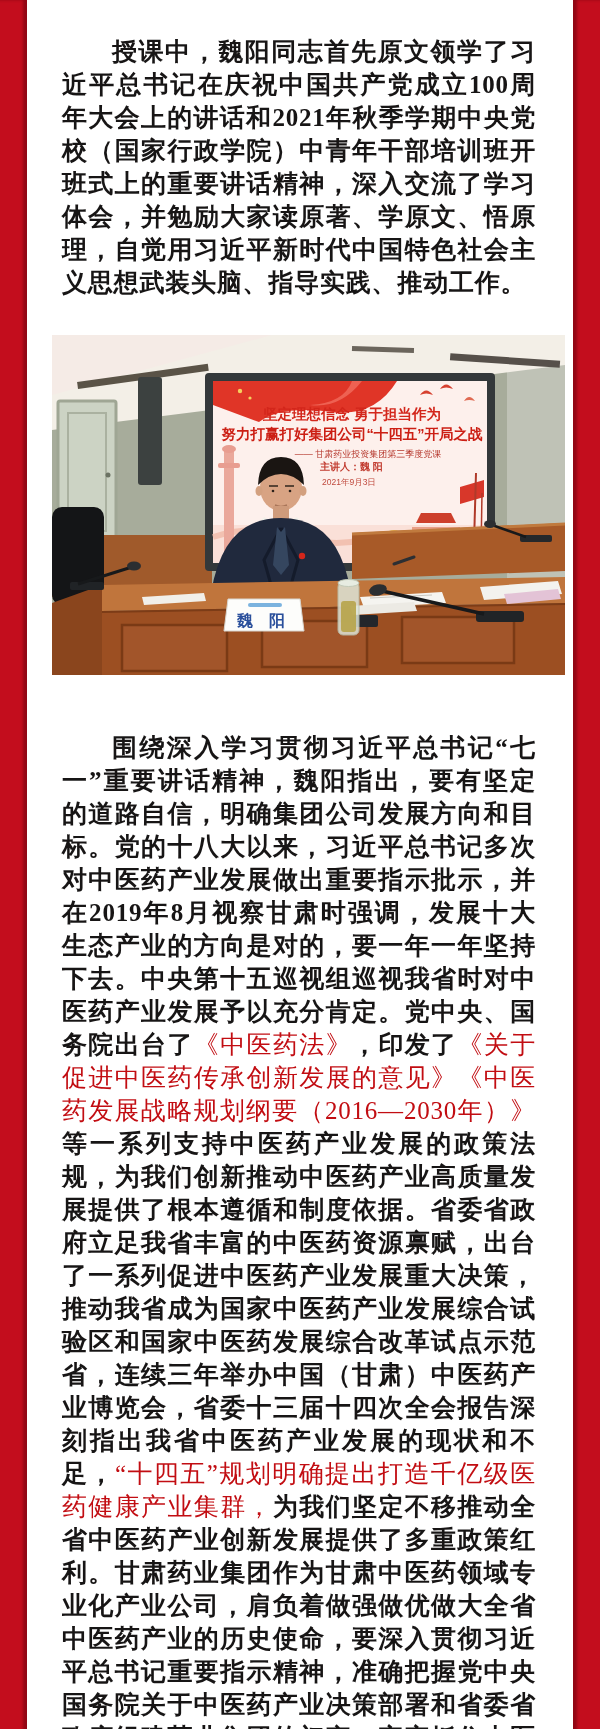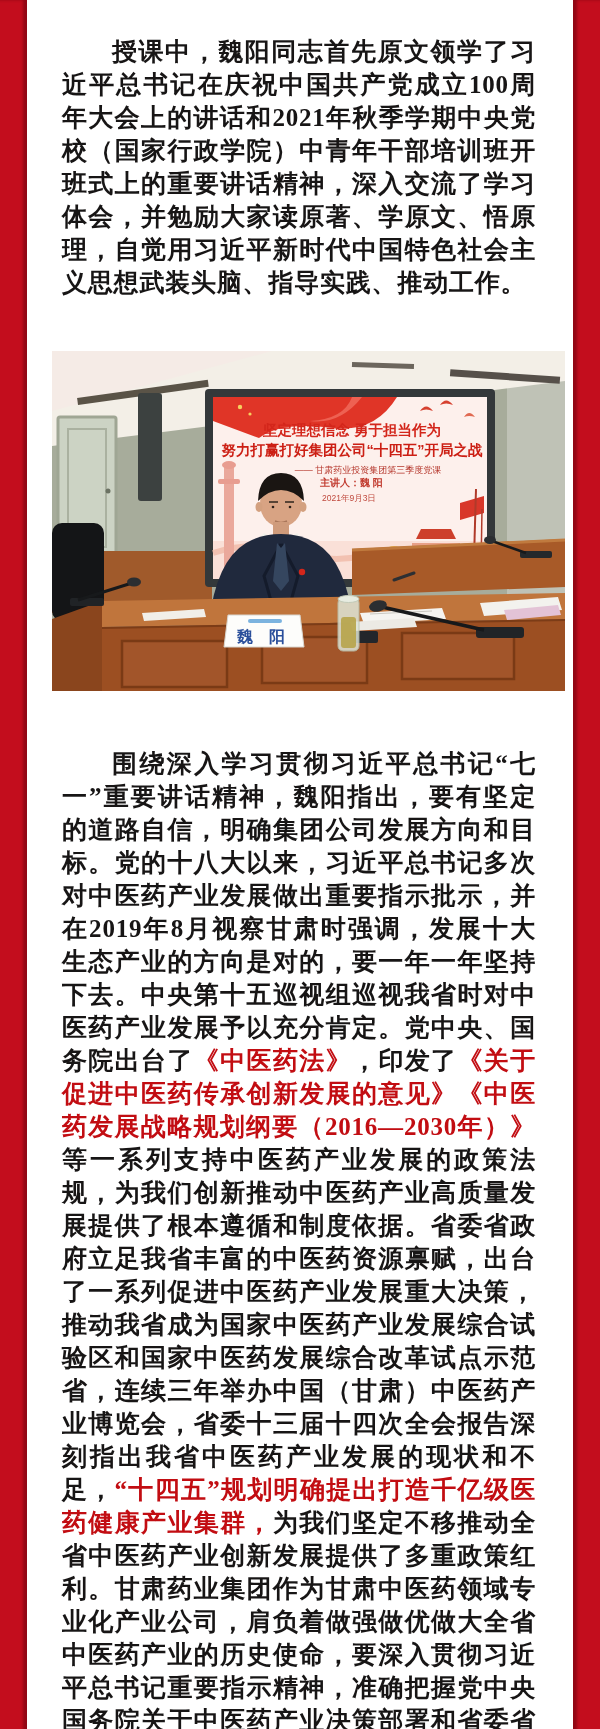--- a/index.html
+++ b/index.html
@@ -10,22 +10,22 @@
   }
   html,body{margin:0;padding:0;background:#fff;}
   .page{position:relative;width:600px;min-height:1729px;background:var(--page-bg);overflow:hidden;
         font-family:"Liberation Serif","DejaVu Serif",serif;}
   .side-border{position:absolute;top:0;bottom:0;width:27px;background:var(--border-red);z-index:5;}
   .side-border.left{left:0;box-shadow:inset -4px 0 3px rgba(84,0,10,.45);}
   .side-border.right{right:0;box-shadow:inset 4px 0 3px rgba(84,0,10,.45);}
   .content{position:relative;margin:0 27px;padding:28px 30px 29px 28px;}
   p.para{margin:7px;color:var(--text-black);font-size:25px;line-height:33px;font-weight:600;
          letter-spacing:.8px;text-align:justify;text-indent:2em;}
-  p.para .hl{color:var(--highlight-red);font-weight:700;}
-  figure.photo-fig{margin:44px 0 48px -11px;width:513px;height:340px;padding:8px;}
+  p.para .hl{color:var(--highlight-red);font-weight:400;}
+  figure.photo-fig{margin:28px 0 48px -11px;width:513px;height:340px;padding:8px;}
   figure.photo-fig svg{display:block;width:513px;height:340px;}
   .slide-title{font-family:"Liberation Sans",sans-serif;font-weight:bold;}
   .slide-small{font-family:"Liberation Sans",sans-serif;}
 </style>
 </head>
 <body>
 
 <div class="page">
   <div class="side-border left"></div>
   <div class="side-border right"></div>

